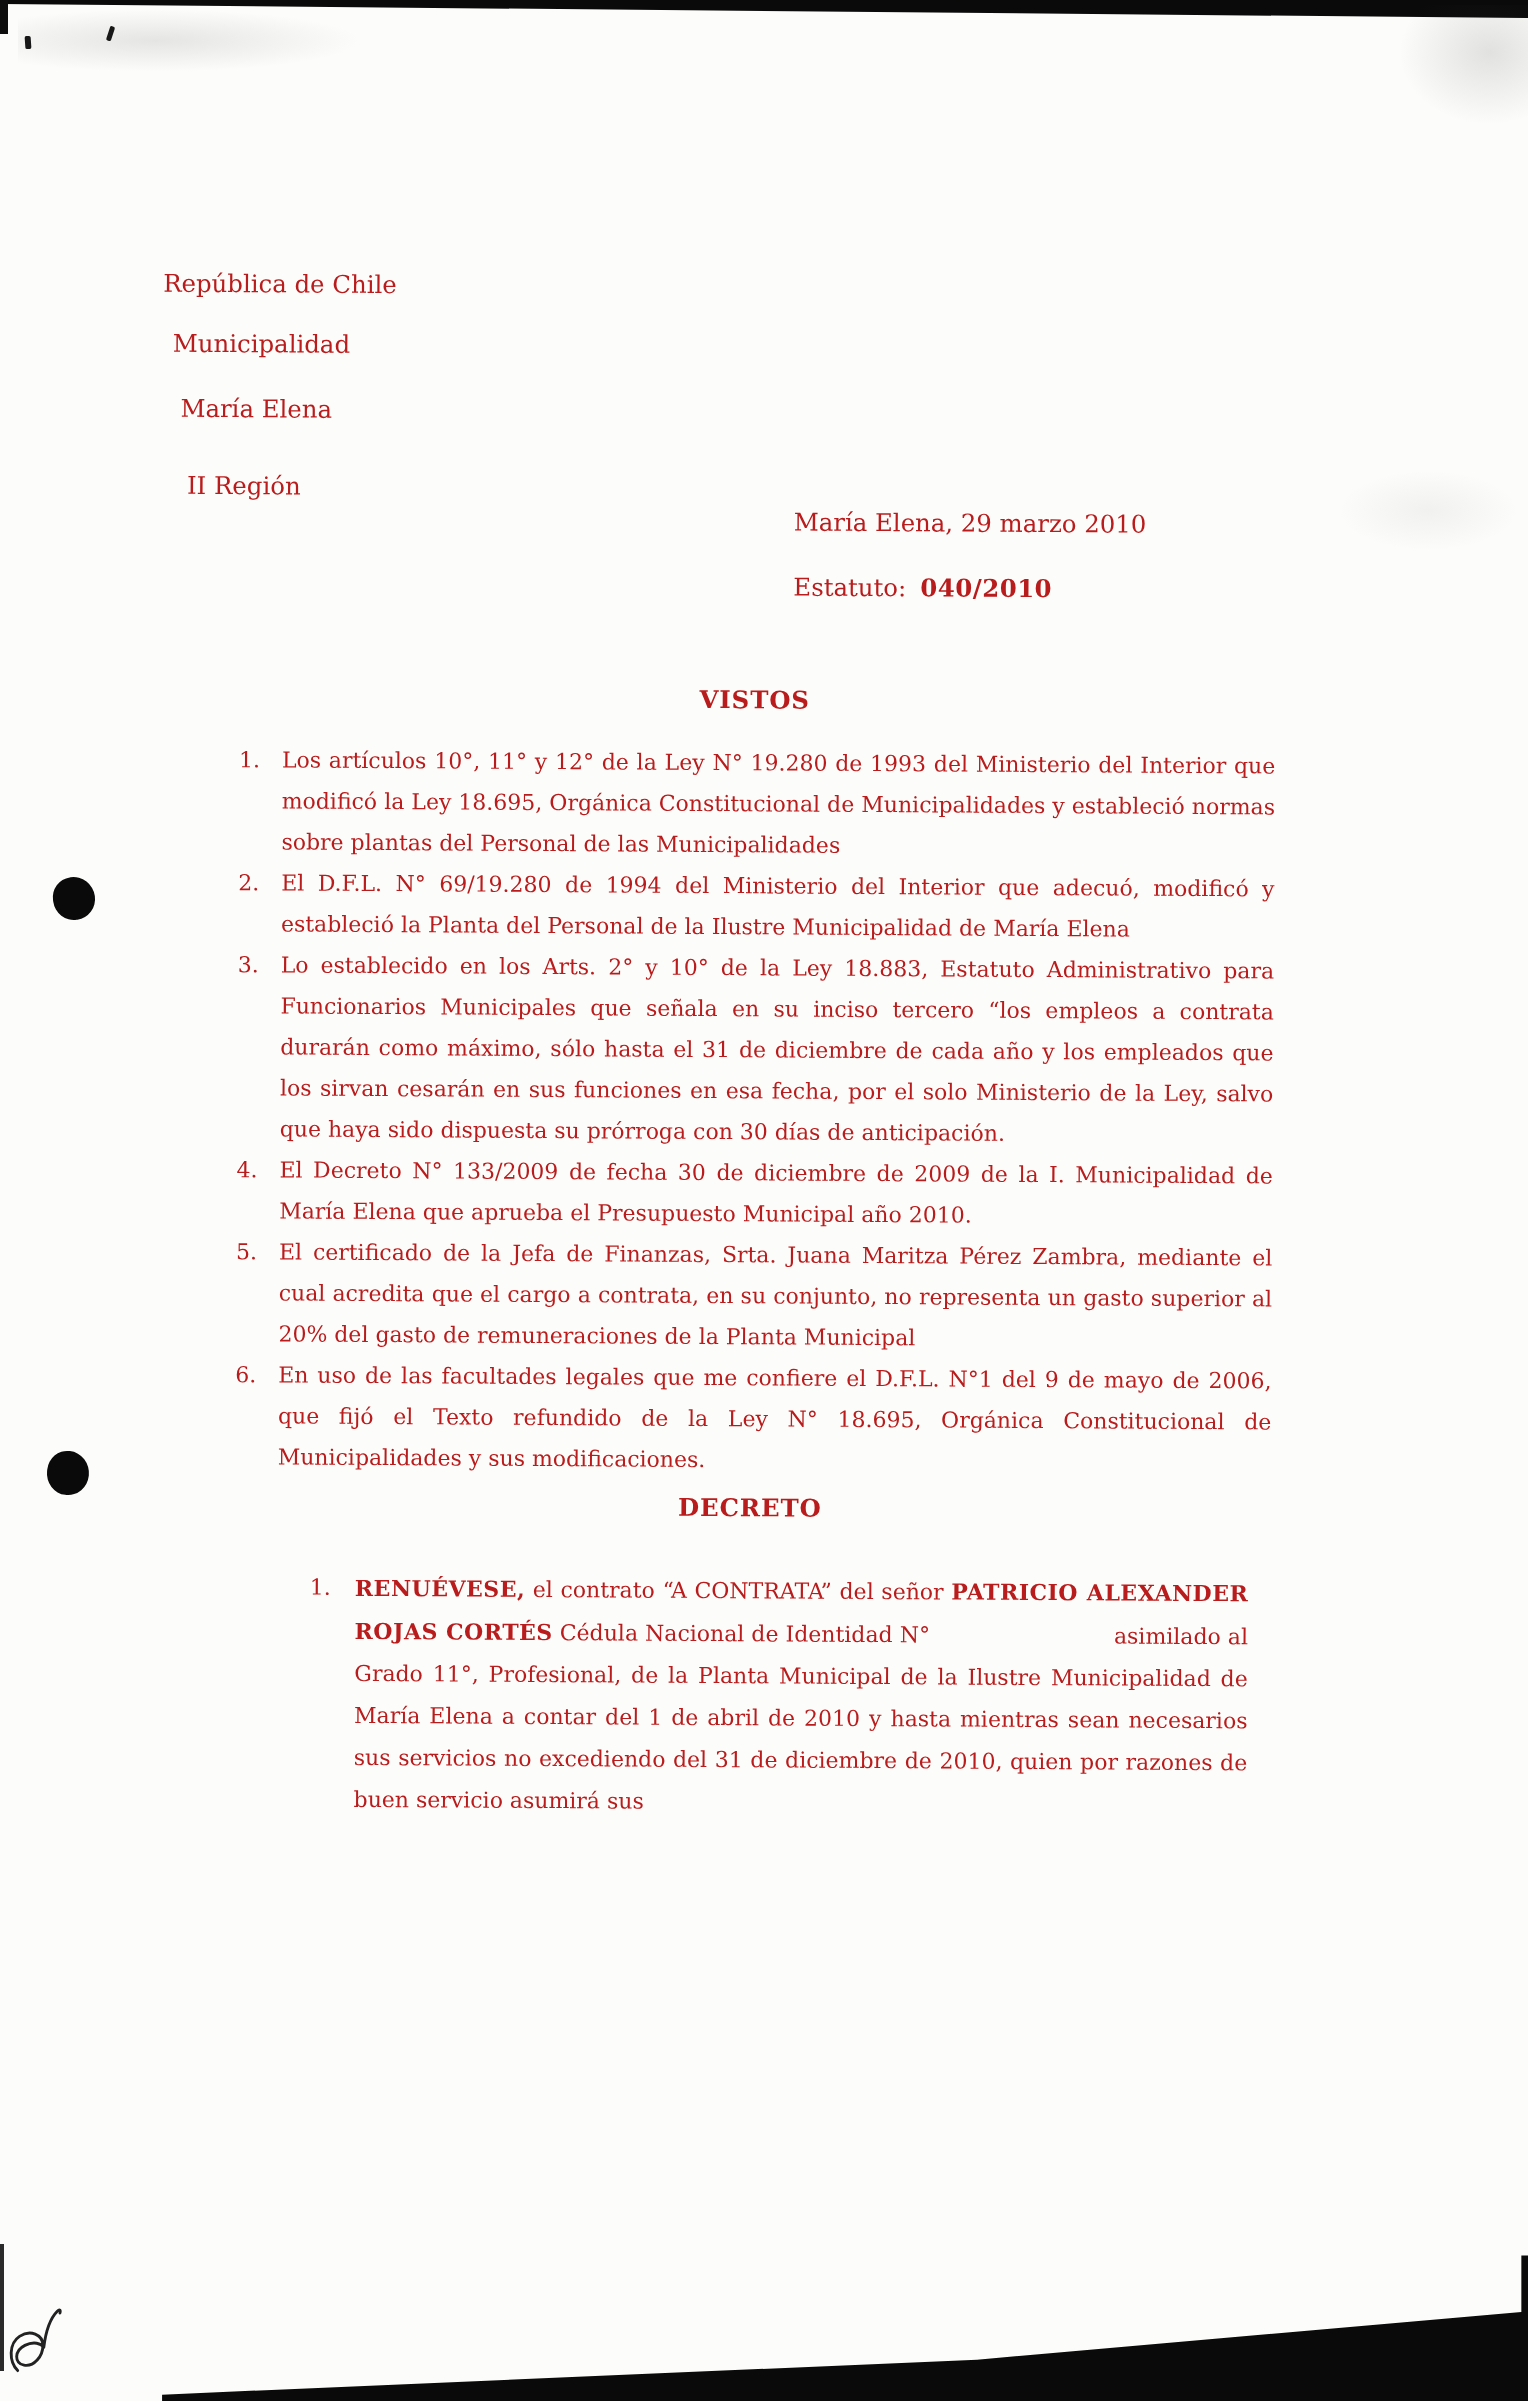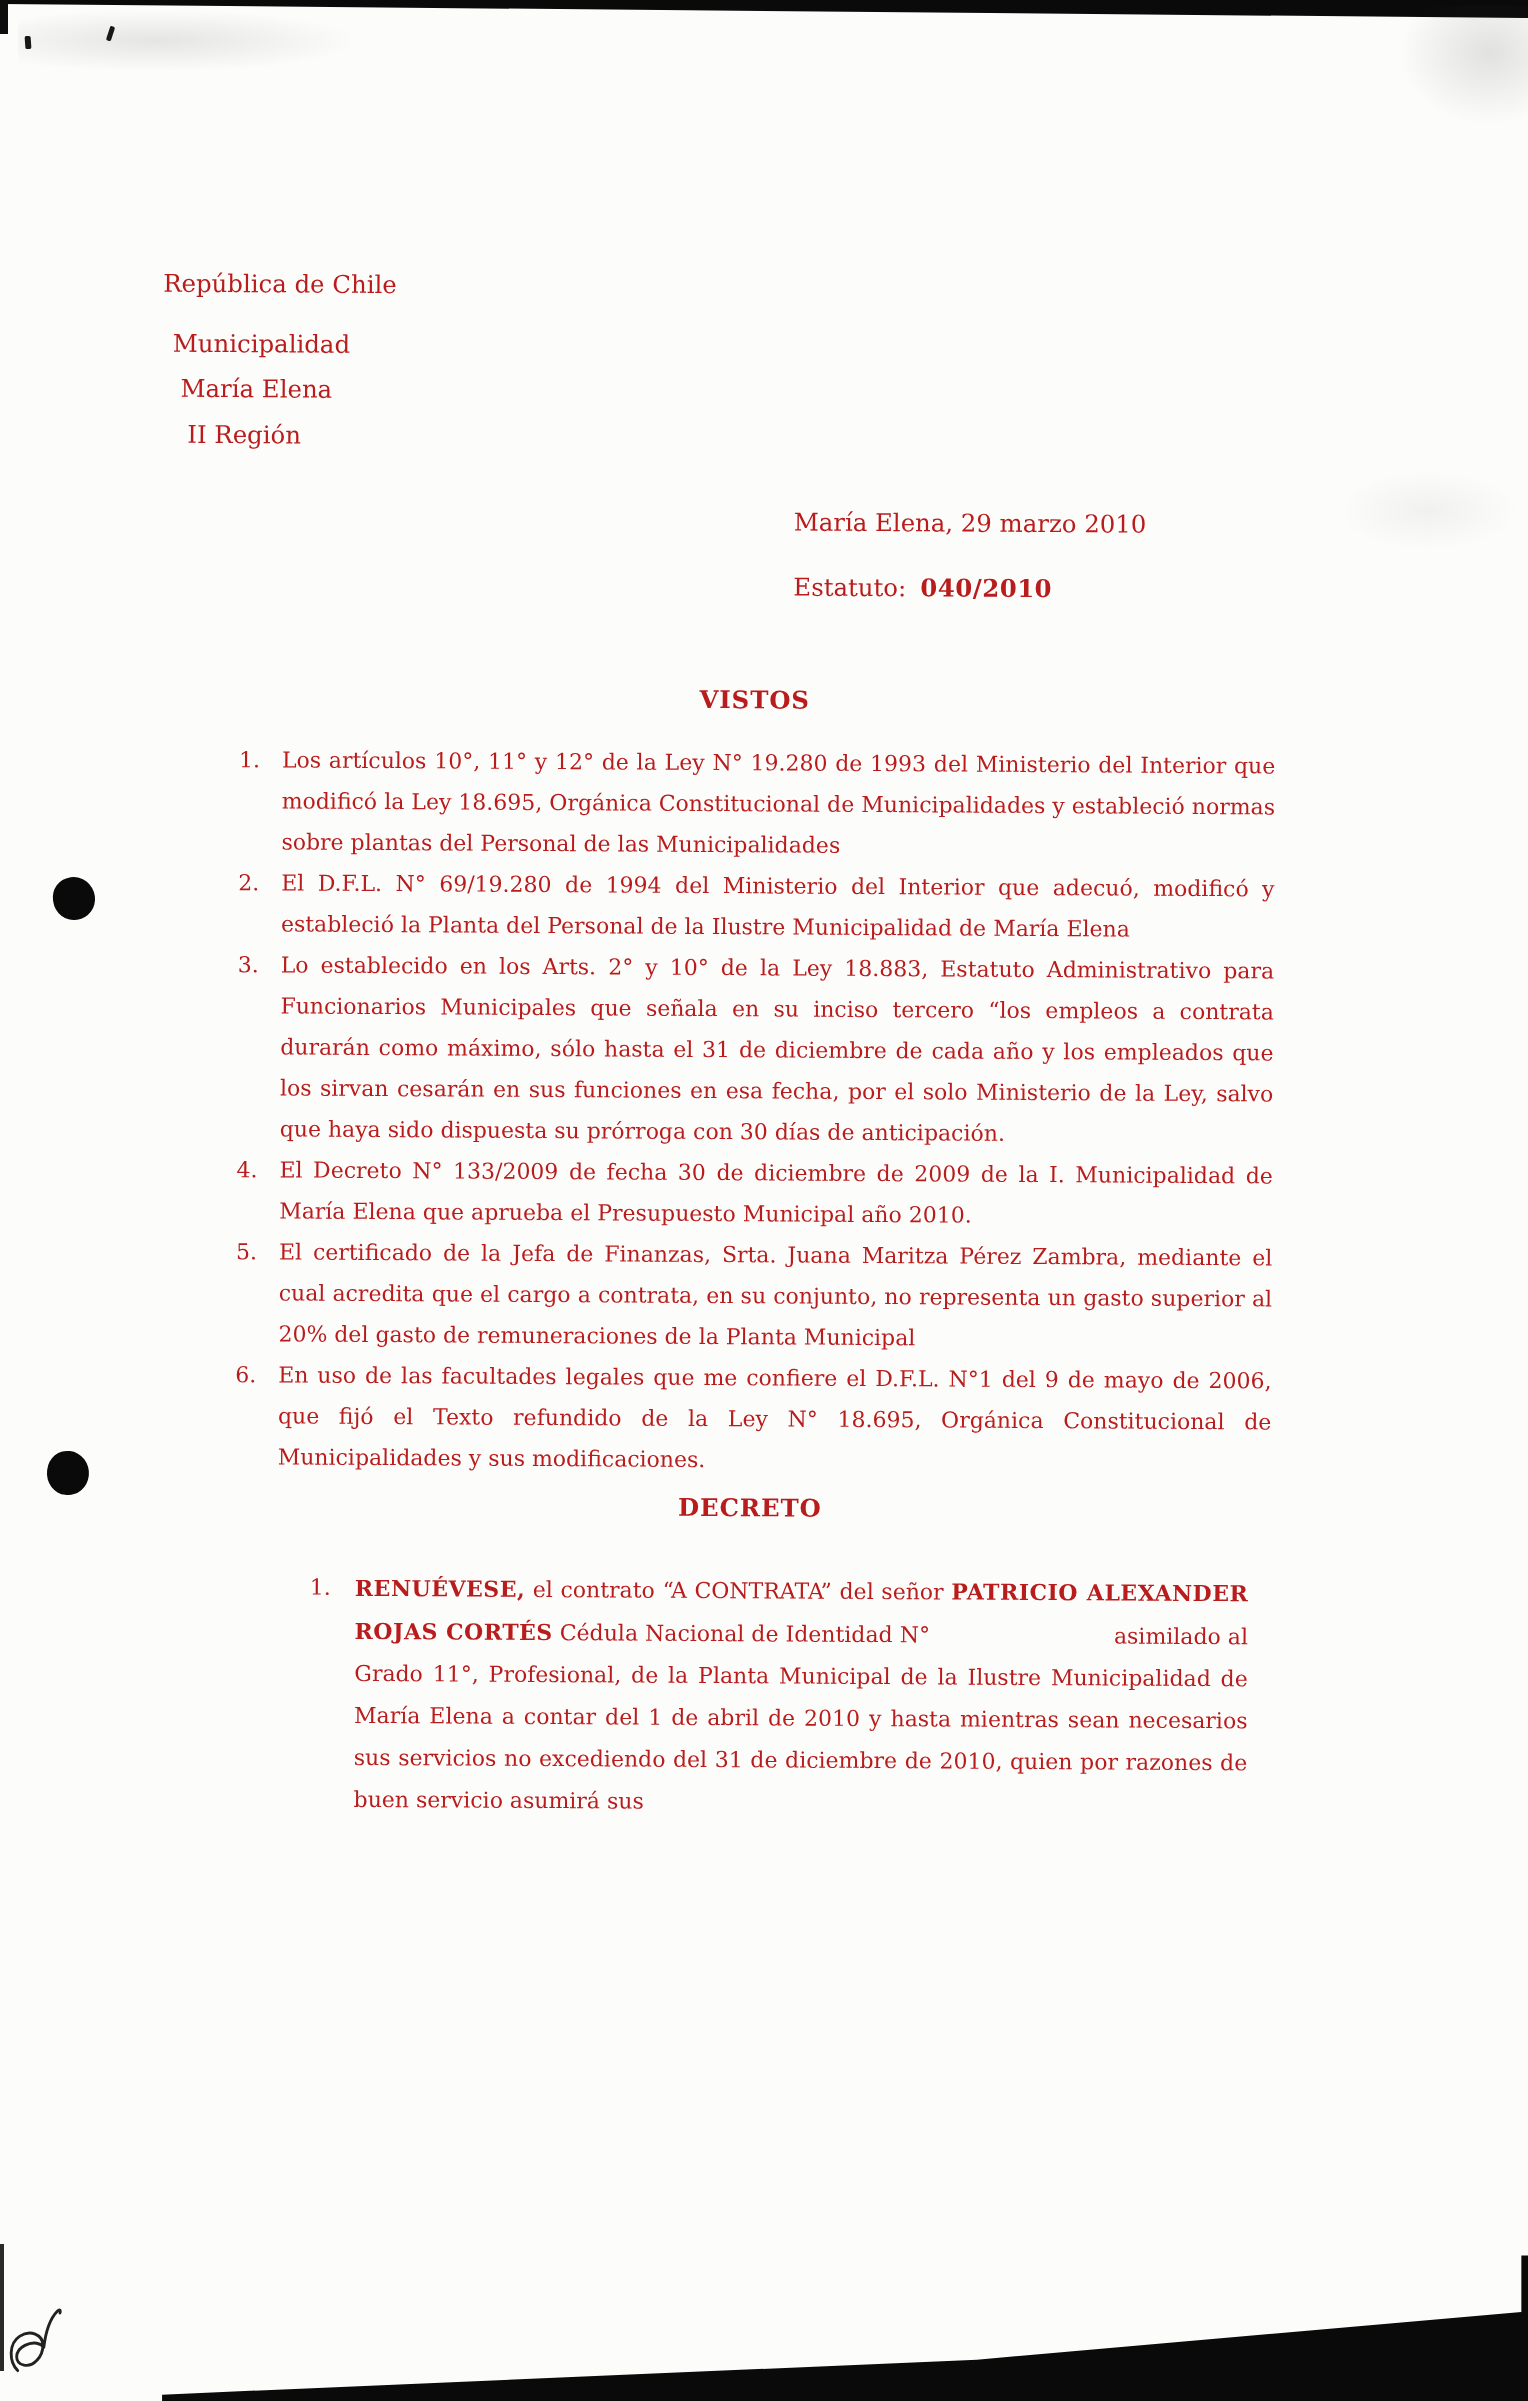--- a/index.html
+++ b/index.html
@@ -69,22 +69,22 @@
   <div class="hole hole2"></div>
   <div class="bottom-wedge"></div>
   <svg class="squiggle" width="65" height="72" viewBox="0 0 72 80">
     <path d="M 14 74 C 4 64 4 44 16 36 C 28 28 42 34 42 46 C 42 58 32 70 21 68 C 10 66 10 52 22 46 C 32 41 40 44 43 48 M 43 48 C 45 32 50 16 58 8 C 60 6 62 6 61 10" fill="none" stroke="#222" stroke-width="3.2" stroke-linecap="round"></path>
   </svg>
 
   <div class="content">
 
     <div class="hline" style="left:165px;top:271px">República de Chile</div>
     <div class="hline" style="left:175px;top:331px">Municipalidad</div>
-    <div class="hline" style="left:183px;top:376px">María Elena</div>
-    <div class="hline" style="left:190px;top:422px">II Región</div>
+    <div class="hline" style="left:183px;top:396px">María Elena</div>
+    <div class="hline" style="left:190px;top:473px">II Región</div>
 
     <div class="dateline">María Elena, 29 marzo 2010</div>
     <div class="decreto-row">
       <span class="lbl">Estatuto:</span><span class="num">040/2010</span>
     </div>
 
     <div class="sec-title" style="top:684px">VISTOS</div>
 
     <div class="list" style="top:741px">
       <div class="list-row">

